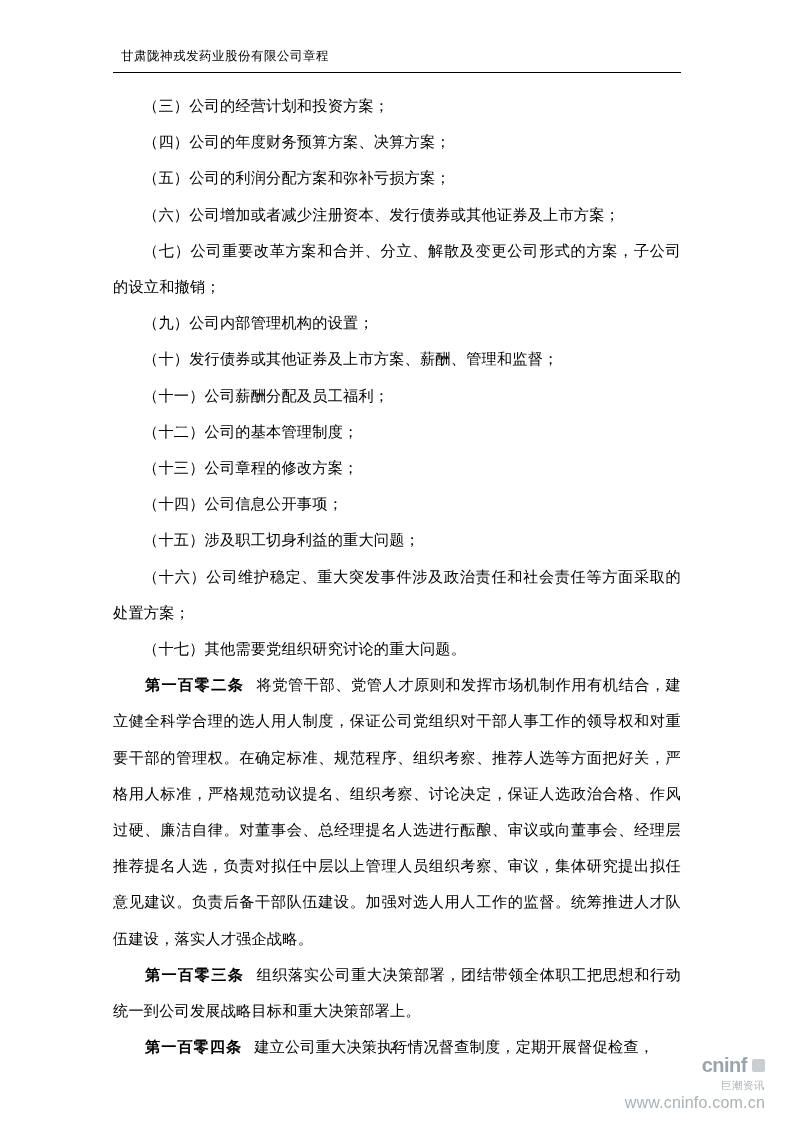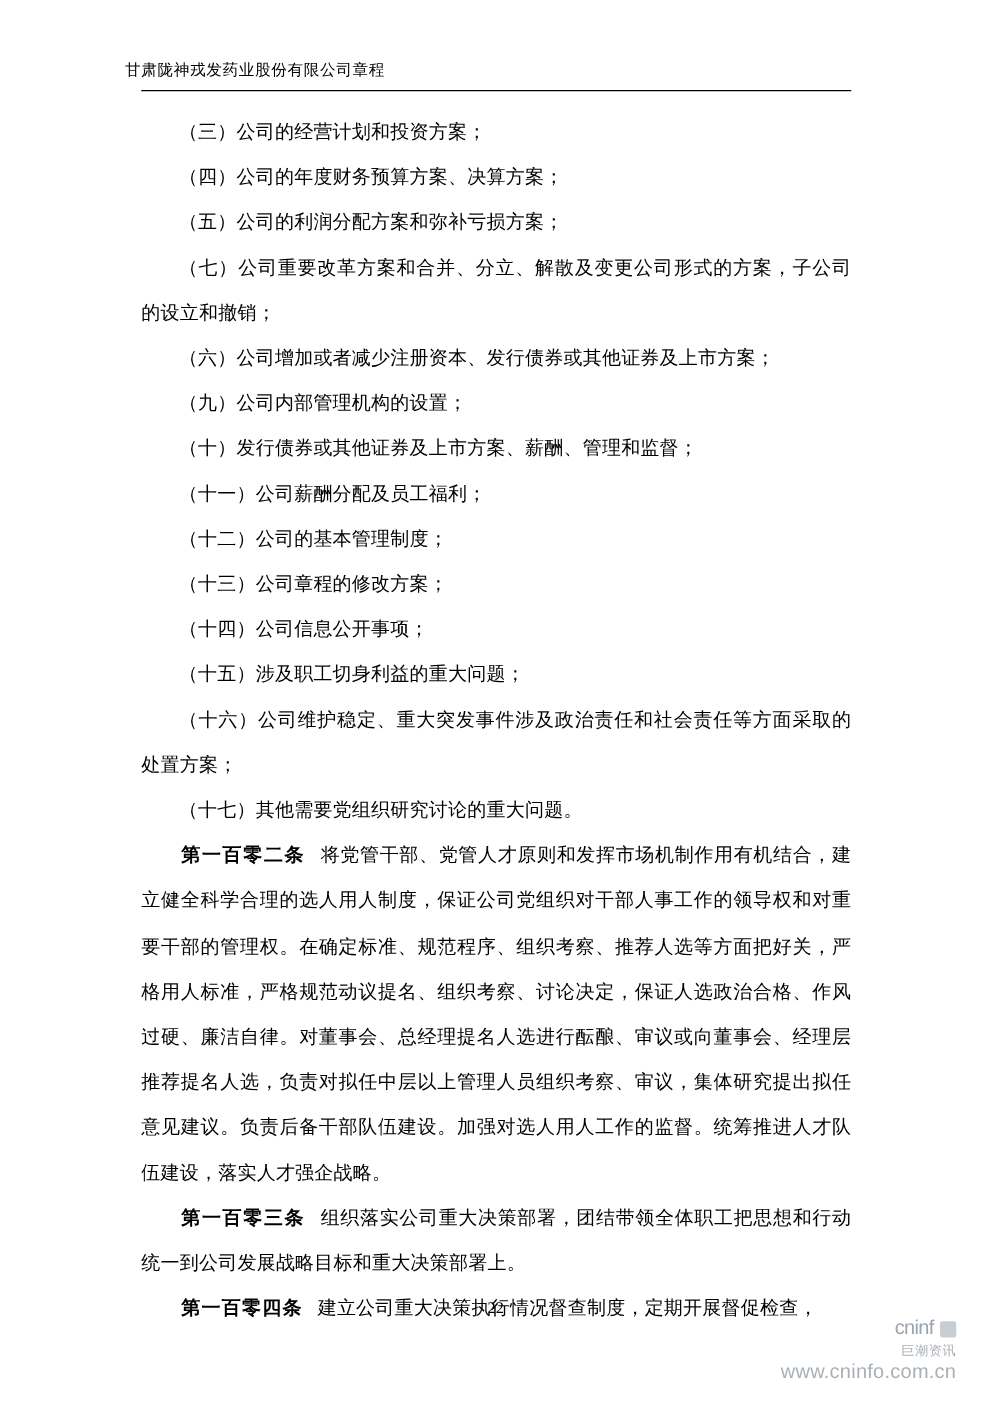--- a/index.html
+++ b/index.html
@@ -17,21 +17,21 @@
   }
   .page {
     position: absolute;
     left: 0; top: 0;
     width: 793px;
     height: 1122px;
     box-sizing: border-box;
   }
   .header {
     position: absolute;
-    left: 100px;
+    left: 121px;
     top: 47px;
     width: 568px;
   }
   .header-text {
     font-size: 12.5px;
     letter-spacing: 0.5px;
     color: #000;
     line-height: 18px;
     white-space: nowrap;
   }
@@ -89,22 +89,22 @@
     text-align: right;
   }
   .wm-row {
     display: flex;
     align-items: center;
     justify-content: flex-end;
     gap: 5px;
   }
   .wm-logo {
     font-family: "Liberation Sans", sans-serif;
-    font-size: 16px;
-    font-weight: normal;
+    font-size: 20px;
+    font-weight: bold;
     color: #9aa4ad;
     letter-spacing: -0.5px;
   }
   .wm-sq {
     width: 13px;
     height: 13px;
     background: #c9ced3;
     display: inline-block;
     border-radius: 2px;
   }
@@ -132,22 +132,22 @@
   <div class="header">
     <div class="header-text">甘肃陇神戎发药业股份有限公司章程</div>
   </div>
   <div class="header-rule"></div>
 
   <div class="content">
 
     <p class="para indent">（三）公司的经营计划和投资方案；</p>
     <p class="para indent">（四）公司的年度财务预算方案、决算方案；</p>
     <p class="para indent">（五）公司的利润分配方案和弥补亏损方案；</p>
+    <p class="para indent">（六）公司增加或者减少注册资本、发行债券或其他证券及上市方案；</p>
     <p class="para indent">（七）公司重要改革方案和合并、分立、解散及变更公司形式的方案，子公司的设立和撤销；</p>
-    <p class="para indent">（六）公司增加或者减少注册资本、发行债券或其他证券及上市方案；</p>
     <p class="para indent">（九）公司内部管理机构的设置；</p>
     <p class="para indent">（十）发行债券或其他证券及上市方案、薪酬、管理和监督；</p>
     <p class="para indent">（十一）公司薪酬分配及员工福利；</p>
     <p class="para indent">（十二）公司的基本管理制度；</p>
     <p class="para indent">（十三）公司章程的修改方案；</p>
     <p class="para indent">（十四）公司信息公开事项；</p>
     <p class="para indent">（十五）涉及职工切身利益的重大问题；</p>
     <p class="para indent">（十六）公司维护稳定、重大突发事件涉及政治责任和社会责任等方面采取的处置方案；</p>
     <p class="para indent">（十七）其他需要党组织研究讨论的重大问题。</p>
 

